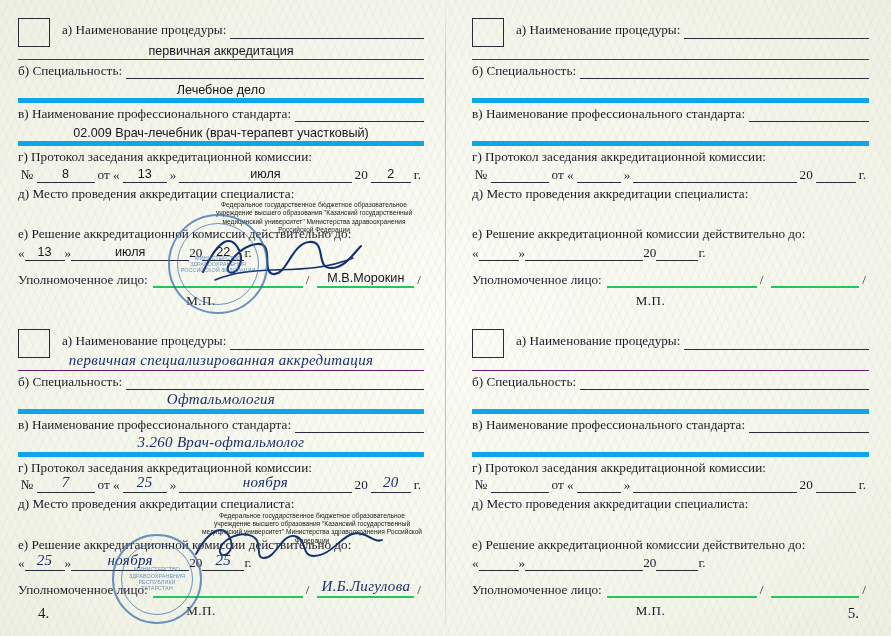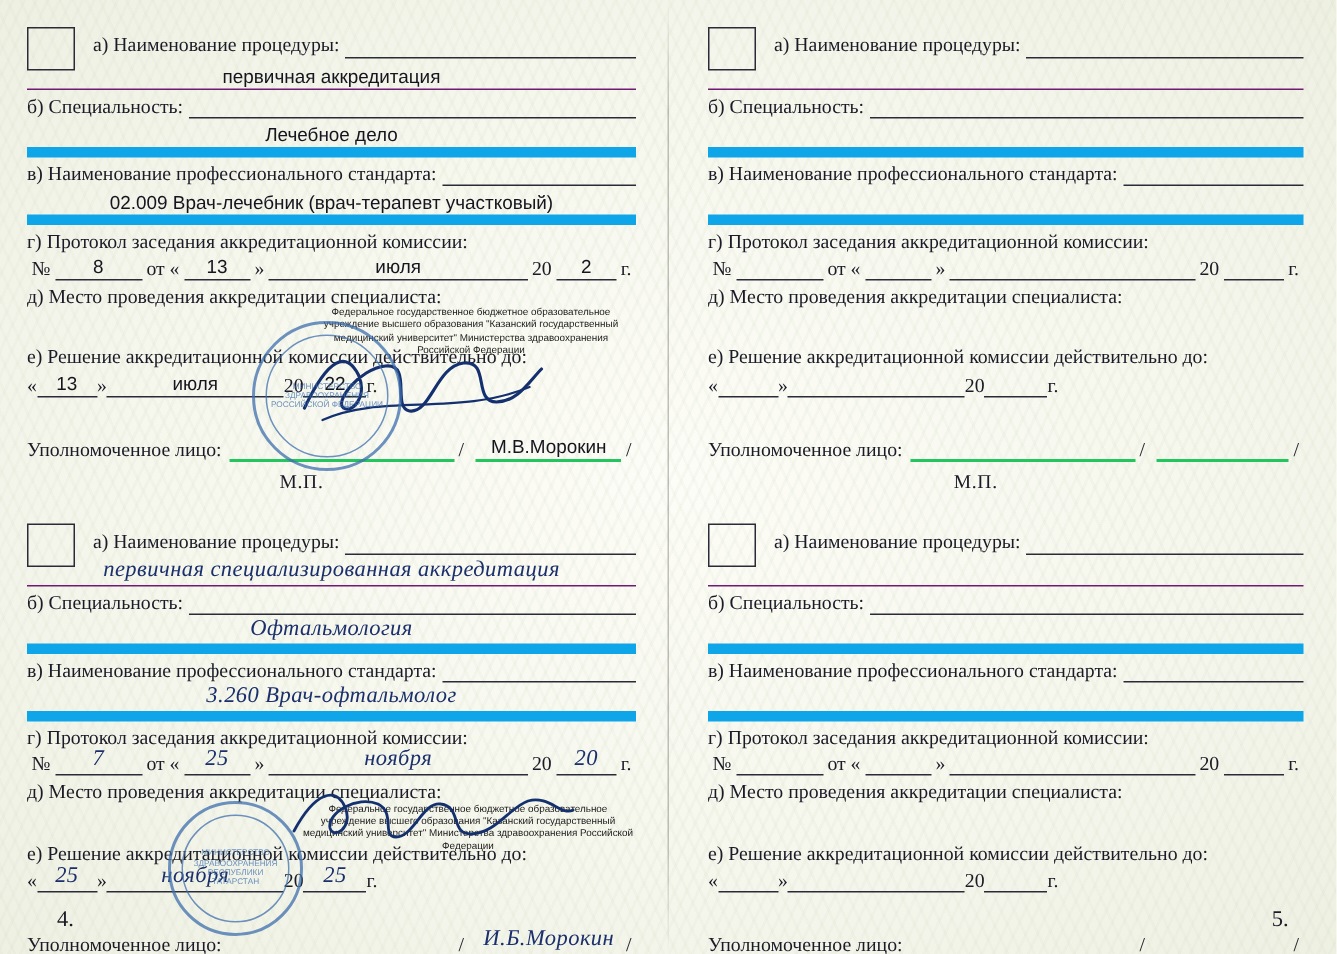--- a/index.html
+++ b/index.html
@@ -43,21 +43,21 @@
   }
   .lbl{flex:none;}
   .line{
     flex:1 1 auto;
     border-bottom:1px solid #2a2a38;
     height:15px;
     margin-left:4px;
     position:relative;
   }
   .fullline{
-    border-bottom:7px solid #0ea5e9;
+    border-bottom:5px solid #0ea5e9;
     height:18px;margin-top:1px;position:relative;
   }
   .value{
     position:absolute;bottom:1px;left:0;right:0;
     text-align:center;
     font-family:"Liberation Sans", sans-serif;
     font-size:12.6px;
     color:#15151f;
   }
   .value.hand{
@@ -112,21 +112,21 @@
     font-family:"Liberation Sans", sans-serif;
     color:#20201f;
     margin-left:186px;
     margin-top:0px;
     height:22px;
     text-align:center;
   }
   .place-note.wide{margin-left:182px;}
 
   .auth{
-    display:flex;align-items:flex-end;font-size:13.2px;margin-top:25px;
+    display:flex;align-items:flex-end;font-size:13.2px;margin-top:9px;
   }
   .auth .seg{border-bottom:2px solid #22c55e;height:16px;position:relative;}
   .a-sign{width:150px;margin-left:5px;}
   .a-name{flex:1;margin-left:5px;}
   .slash{padding:0 3px;}
 
   .mp{
     text-align:center;font-size:13px;margin-top:5px;letter-spacing:.5px;
   }
 
@@ -323,21 +323,21 @@
         <span class="value hand">25</span>
       </span>
       <span class="txt">г.</span>
     </div>
 
     <div class="auth">
       <span class="lbl">Уполномоченное лицо:</span>
       <span class="seg a-sign"></span>
       <span class="slash">/</span>
       <span class="seg a-name">
-        <span class="value hand">И.Б.Морокин</span>
+        <span class="value hand">И.Б.Лигулова</span>
       </span>
       <span class="slash">/</span>
     </div>
 
     <div class="mp" style="margin-left:-40px;">М.П.</div>
   </div>
 
   <div class="pagenum l">4.</div>
 </div>
 

